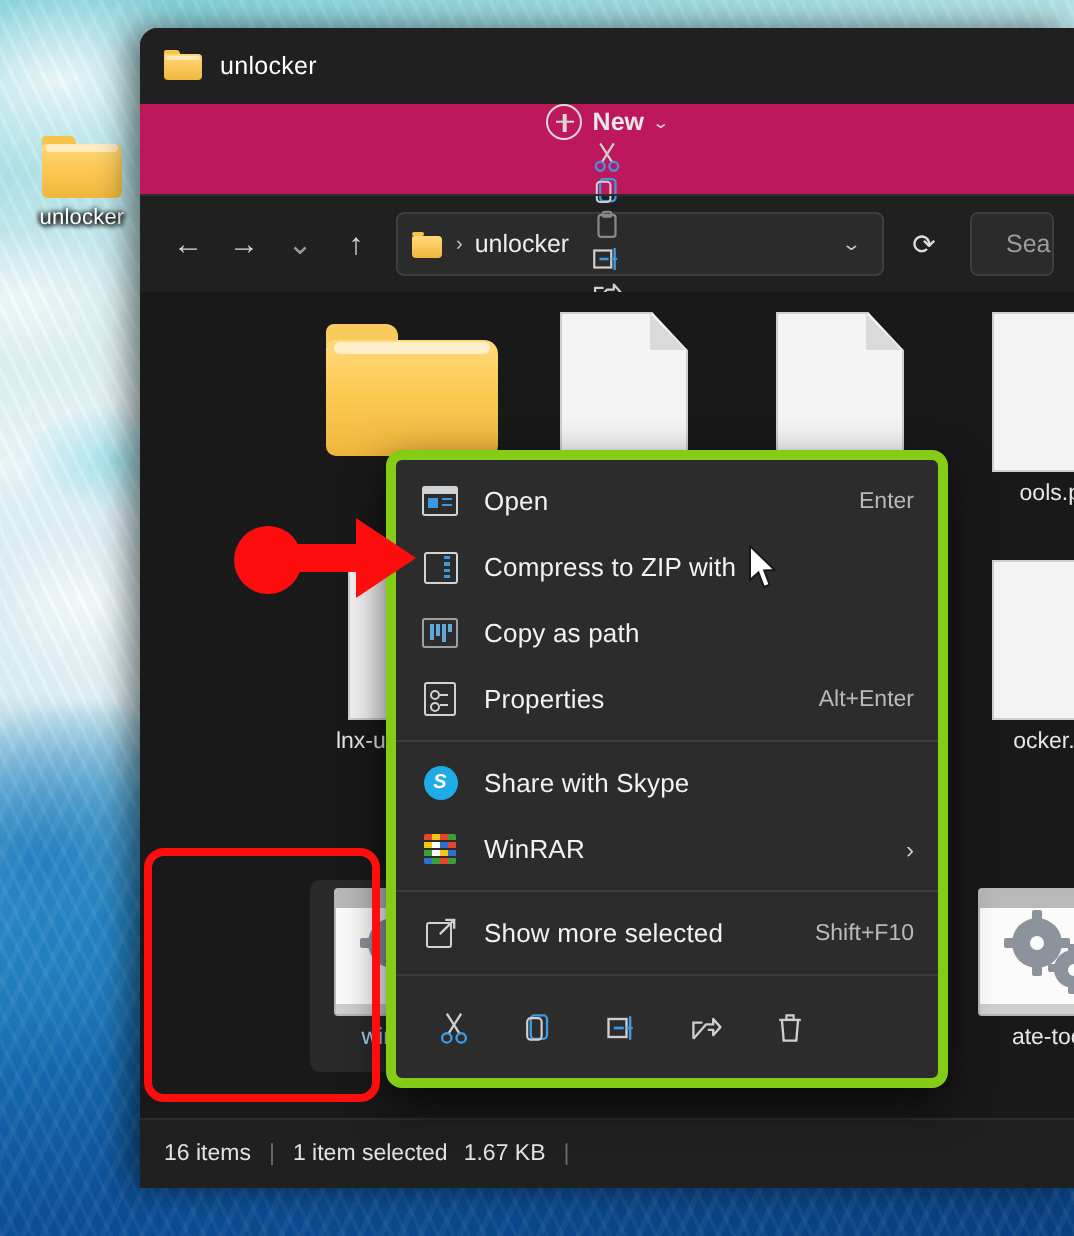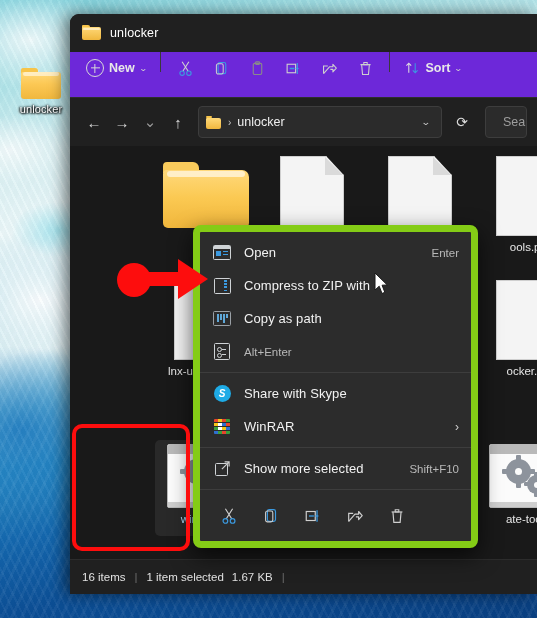--- a/index.html
+++ b/index.html
@@ -51,21 +51,21 @@
   }
   .titlebar{height:38px;display:flex;align-items:center;padding:0 12px;background:#202020;}
   .title-folder{width:19px;height:16px;position:relative;margin-right:9px;}
   .title-folder .t{position:absolute;left:0;top:0;width:8px;height:3px;border-radius:1px 2px 0 0;background:#f7c44a;}
   .title-folder .b{position:absolute;left:0;top:2px;width:19px;height:13px;border-radius:1.5px 2px 2px 2px;
      background:linear-gradient(180deg,#ffd979,#f0b73e);}
   .title-folder .l{position:absolute;left:1px;top:3px;width:17px;height:2px;background:rgba(255,255,255,.5);border-radius:1px;}
   .title-text{color:#ffffff;font-size:12.5px;letter-spacing:.15px;}
 
   
-  .cmdbar{height:46px;display:flex;align-items:flex-start;padding:0 8px;background:#6d28d9;position:relative;}
+  .cmdbar{height:46px;display:flex;align-items:center;padding:0 8px;background:#be185d;position:relative;flex-direction:column;}
   .cmdbar::after{content:"";position:absolute;left:0;right:0;bottom:0;height:1px;background:#2e2e2e;}
   .cmd-btn{display:flex;align-items:center;height:32px;padding:0 8px;border-radius:5px;color:#e8e8e8;font-size:12.5px;cursor:default;}
   .cmd-btn .lbl{margin:0 5px;font-weight:600;}
   .chev{font-size:8px;color:#cfcfcf;transform:scaleX(1.35);}
   .sep{width:1px;height:20px;background:#3a3a3a;margin:0 6px;}
   .icon-btn{width:36px;height:32px;display:flex;align-items:center;justify-content:center;border-radius:5px;cursor:default;}
   .plus-circle{width:16px;height:16px;border-radius:50%;border:1.3px solid #d8d8d8;position:relative;}
   .plus-circle::before,.plus-circle::after{content:"";position:absolute;background:#d8d8d8;}
   .plus-circle::before{left:50%;top:3.5px;width:1.3px;height:9px;transform:translateX(-50%);}
   .plus-circle::after{top:50%;left:3.5px;height:1.3px;width:9px;transform:translateY(-50%);}
@@ -119,21 +119,21 @@
 
   
   .statusbar{position:absolute;left:0;right:0;bottom:0;height:34px;background:#202020;
     display:flex;align-items:center;padding:0 12px;border-top:1px solid #2c2c2c;}
   .st-text{color:#e2e2e2;font-size:11.5px;}
   .st-div{color:#6d6d6d;font-size:11.5px;margin:0 9px;}
 
   
   .ctxmenu{
     position:absolute;left:193px;top:225px;width:271px;
-    background:#2c2c2c;border:7px solid #84cc16;border-radius:8px;
+    background:#2c2c2c;border:5px solid #84cc16;border-radius:8px;
     box-shadow:0 8px 22px rgba(0,0,0,.65);z-index:20;overflow:hidden;
     padding:4px 0 3px 0;
   }
   .mi{display:flex;align-items:center;height:33px;padding:0 12px;color:#f2f2f2;font-size:13px;cursor:default;}
   .mi.hl{background:#383838;}
   .mi .mico{width:20px;height:20px;margin-right:12px;display:flex;align-items:center;justify-content:center;flex:0 0 20px;}
   .mi .mlabel{flex:1;letter-spacing:.1px;}
   .mi .accel{color:#b9b9b9;font-size:11.5px;}
   .mi .submark{color:#cfcfcf;font-size:12px;}
   .mdiv{height:1px;background:#3d3d3d;margin:4px 0;}
@@ -420,20 +420,21 @@
 
     <div class="mi">
       <span class="mico">
         <span class="g-prop">
           <span class="d" style="top:3px;"></span>
             <span class="l" style="top:4.5px;"></span>
           <span class="d" style="top:8.5px;"></span>
             <span class="l" style="top:10px;"></span>
         </span>
       </span>
+      <span class="mlabel">Properties</span>
       <span class="accel">Alt+Enter</span>
     </div>
 
     <div class="mdiv"></div>
 
     <div class="mi">
       <span class="mico">
         <span class="g-skype">S</span>
       </span>
       <span class="mlabel">Share with Skype</span>

